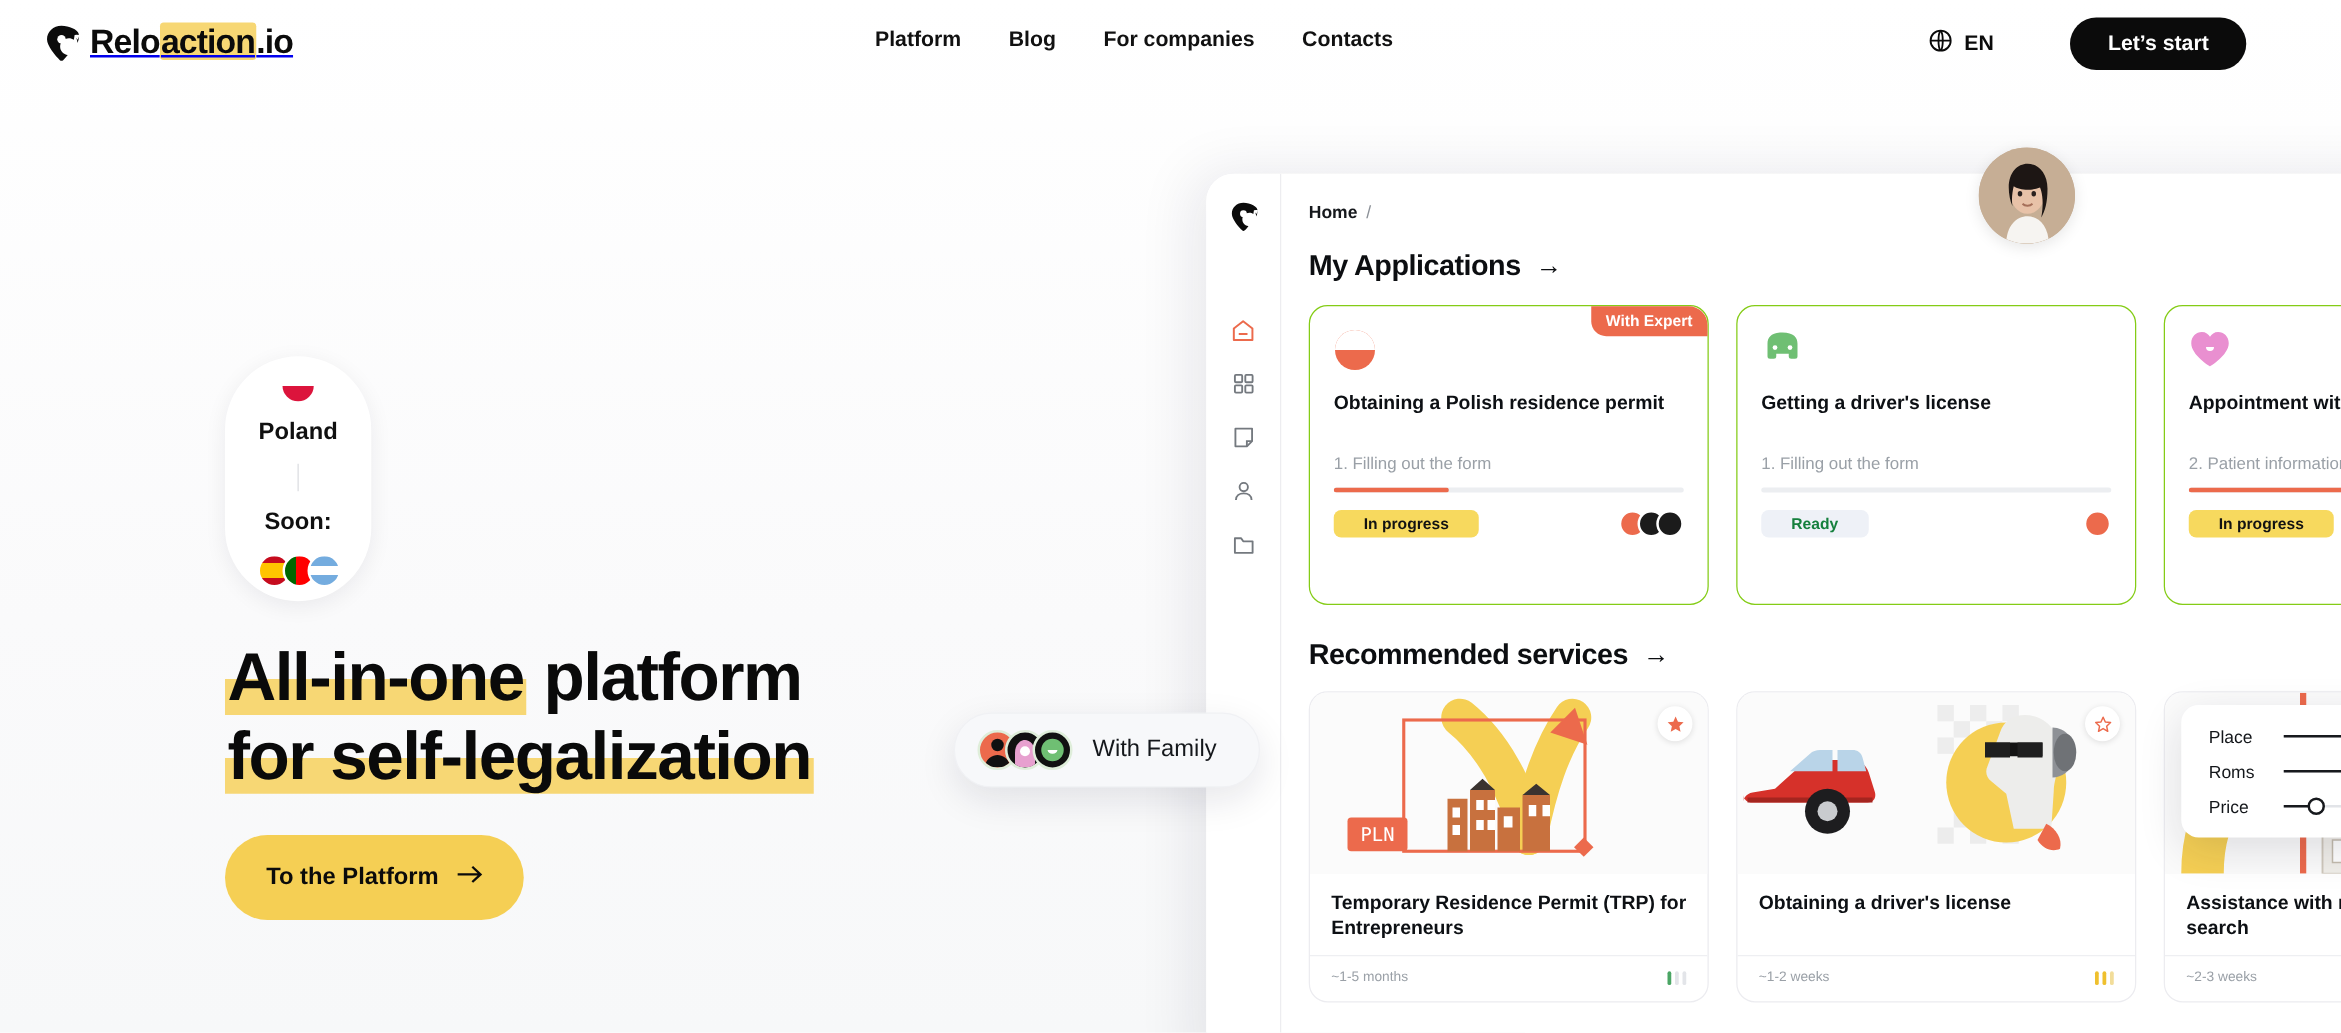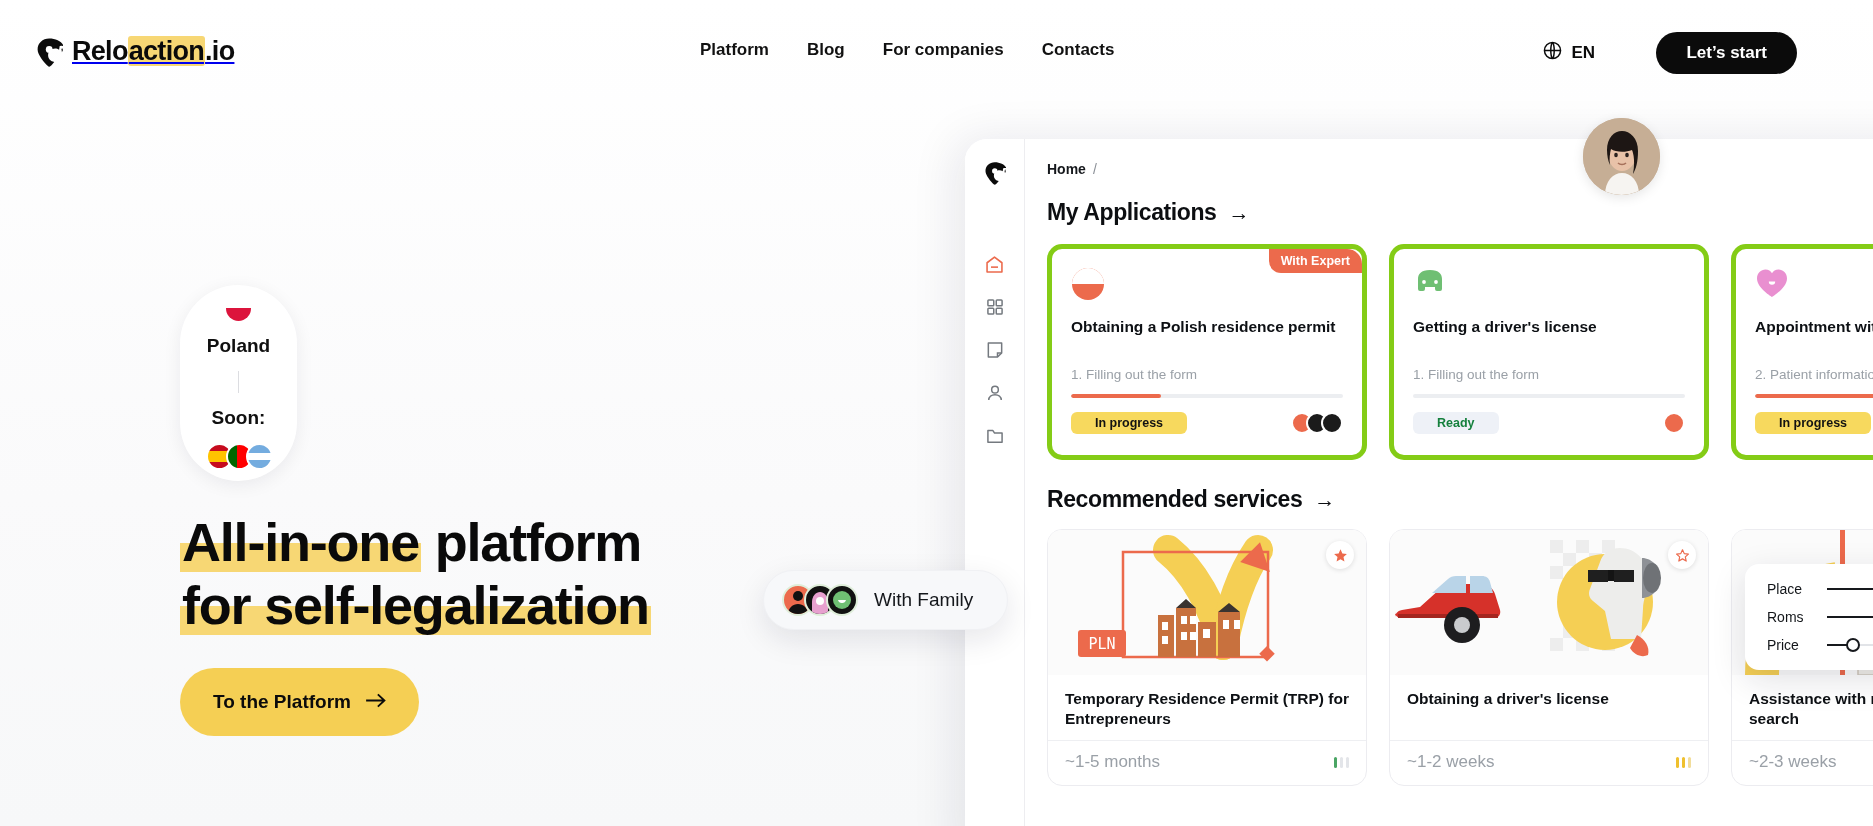--- a/index.html
+++ b/index.html
@@ -6,21 +6,21 @@
   html, body {
     width: 1873px; height: 826px;
     overflow: hidden;
     background: #fbfbfc;
     font-family: "Liberation Sans", sans-serif;
     -webkit-font-smoothing: antialiased;
   }
   .page { position: relative; width: 1873px; height: 826px; background: linear-gradient(180deg,#ffffff 0%,#fafafb 60%,#f7f8f9 100%); }
 
   
-  .header { position: absolute; top: 18px; left: 0; width: 1827px; height: 70px; display: flex; align-items: center; }
+  .header { position: absolute; top: 0; left: 0; width: 1827px; height: 70px; display: flex; align-items: center; }
   .logo-wrap { position: absolute; left: 36px; top: 18px; display: flex; align-items: center; gap: 9px; }
   .logo-mark { width: 27px; height: 30px; position: relative; }
   .logo-text { font-size: 27px; font-weight: 800; color: #0b0b0b; letter-spacing: -0.7px; white-space: nowrap; }
   .logo-text .hl { background: #f7d774; padding: 0 1px; border-radius: 3px; }
 
   .nav { position: absolute; left: 700px; top: 22px; display: flex; gap: 38px; }
   .nav a { font-size: 17px; color: #111; font-weight: 600; text-decoration: none; white-space: nowrap; }
 
   .lang { position: absolute; right: 232px; top: 22px; display: flex; align-items: center; gap: 8px; cursor: pointer; }
   .lang .lbl { font-size: 17px; font-weight: 700; color: #0b0b0b; }
@@ -62,21 +62,21 @@
 
   .app-body { position: absolute; left: 60px; top: 0; right: 0; bottom: 0; padding: 22px 0 0 22px; }
   .crumb { font-size: 14px; color: #8b9097; display: flex; gap: 7px; align-items: center; }
   .crumb .cur { color: #15181c; font-weight: 700; }
 
   .sec-head { display: flex; align-items: center; gap: 12px; margin-top: 22px; }
   .sec-head .t { font-size: 23px; font-weight: 800; color: #0c0e11; letter-spacing: -0.4px; }
   .arrow-r { font-size: 21px; color: #0c0e11; }
 
   .cards-row { display: flex; gap: 22px; margin-top: 18px; }
-  .app-card { position: relative; width: 320px; min-width: 320px; height: 216px; background: #fff; border: 5px solid #84cc16;
+  .app-card { position: relative; width: 320px; min-width: 320px; height: 240px; background: #fff; border: 1px solid #84cc16;
     border-radius: 15px; padding: 18px 19px 14px; }
   .exp-badge { position: absolute; right: 0; top: 0; background: #ec6a4c; color: #fff; font-size: 12.5px; font-weight: 600;
     padding: 5px 12px; border-radius: 0 15px 0 12px; }
   .card-ico { width: 34px; height: 34px; margin-bottom: 16px; }
   .card-title { font-size: 15.5px; font-weight: 700; color: #0d1014; line-height: 1.3; min-height: 40px; }
   .card-step { font-size: 13.5px; color: #9aa0a7; margin-top: 10px; }
   .prog { height: 4px; border-radius: 4px; background: #eceef1; margin-top: 12px; overflow: hidden; }
   .prog > i { display: block; height: 100%; background: #ec6a4c; border-radius: 4px; }
   .card-foot { display: flex; align-items: center; justify-content: space-between; margin-top: 14px; }
   .st { font-size: 12.5px; font-weight: 600; padding: 4px 24px; border-radius: 6px; }
@@ -89,21 +89,21 @@
   
   .rec-row { display: flex; gap: 22px; margin-top: 16px; }
   .rec-card { width: 320px; min-width: 320px; background: #fff; border: 1px solid #ececf0; border-radius: 15px; overflow: hidden; }
   .rec-img { height: 145px; position: relative; background: #fbfbfb; overflow: hidden; }
   .star-btn { position: absolute; right: 12px; top: 11px; width: 28px; height: 28px; border-radius: 50%; background: #fff;
     box-shadow: 0 1px 5px rgba(0,0,0,.12); display: flex; align-items: center; justify-content: center; cursor: pointer; }
   .rec-body { padding: 14px 17px 0; }
   .rec-title { font-size: 15.5px; font-weight: 700; color: #0d1014; line-height: 1.3; min-height: 41px; }
   .rec-foot { display: flex; align-items: center; justify-content: space-between; border-top: 1px solid #eeeff2;
     margin-top: 10px; padding: 11px 17px 13px; }
-  .rec-dur { font-size: 17px; color: #9aa0a7; }
+  .rec-dur { font-size: 11px; color: #9aa0a7; }
   .bars { display: flex; gap: 2.5px; align-items: flex-end; }
   .bars i { display: block; width: 3.5px; height: 11px; border-radius: 2px; background: #e3e5e9; }
 
   
   .family-pill { position: absolute; left: 763px; top: 570px; display: flex; align-items: center; gap: 16px;
     background: #f7f8fa; border: 1px solid #f0f1f4; border-radius: 999px; padding: 13px 34px 13px 18px;
     box-shadow: 0 10px 30px rgba(20,20,45,.10); z-index: 30; }
   .family-pill .av { width: 32px; height: 32px; margin-left: -10px; border: 2px solid #dfeeda; }
   .family-pill .av:first-child { margin-left: 0; }
   .family-pill .lbl { font-size: 19px; color: #14171b; white-space: nowrap; }

